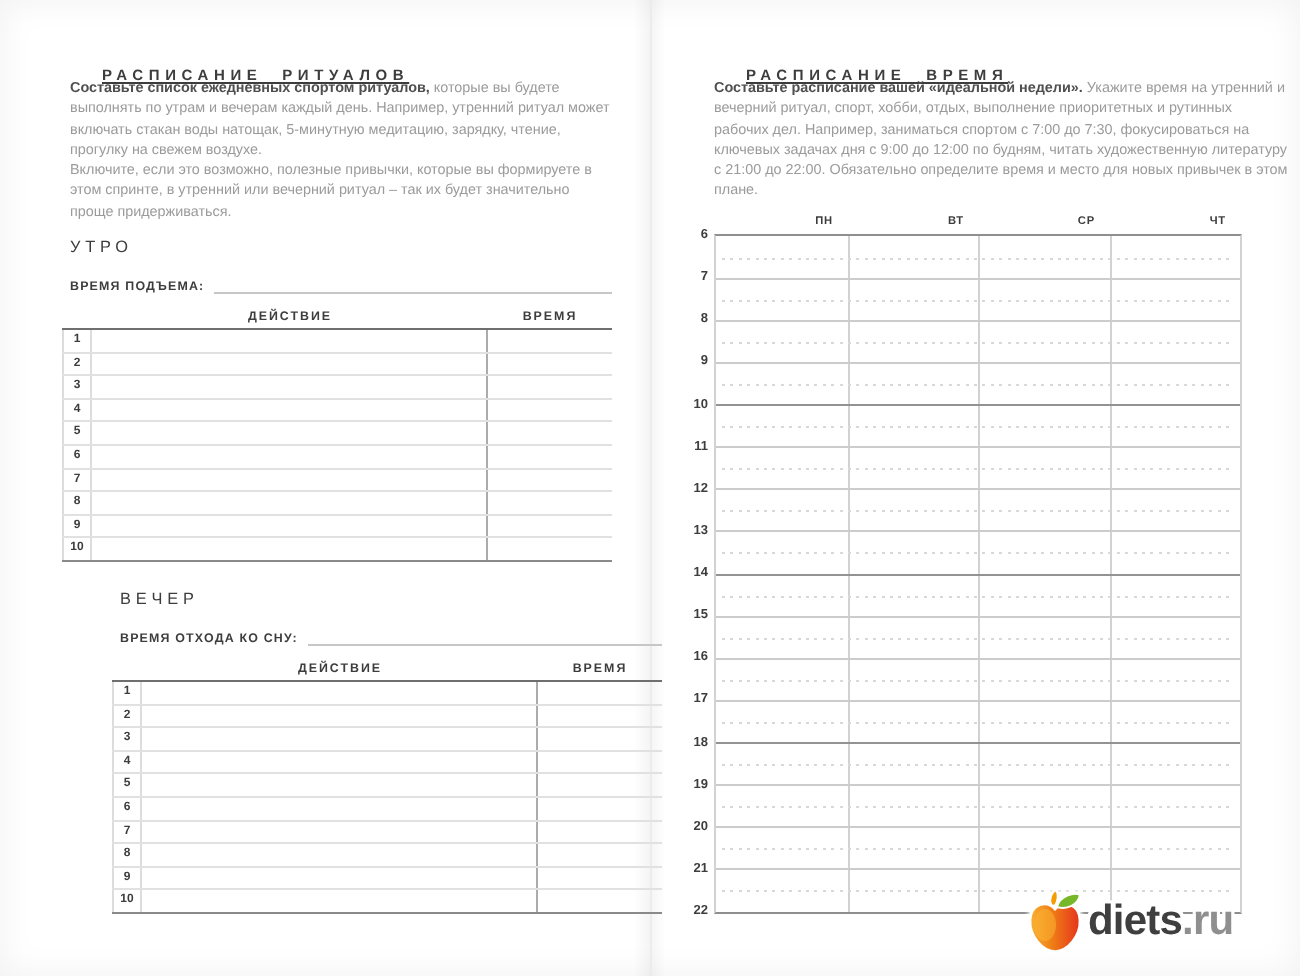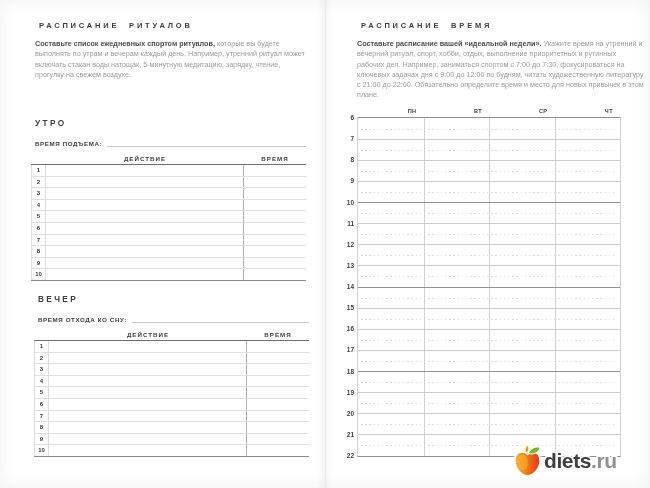--- a/index.html
+++ b/index.html
@@ -8,35 +8,35 @@
     background:#ffffff;
     font-family:"Liberation Sans","DejaVu Sans",sans-serif;
     -webkit-font-smoothing:antialiased;
   }
   .spread{position:absolute;inset:0;box-shadow:inset 0 0 18px rgba(0,0,0,0.06);}
   .gutter-band{position:absolute;left:317px;top:0;width:16px;height:100%;
     background:linear-gradient(to right,rgba(0,0,0,0) 0%,rgba(0,0,0,0.045) 50%,rgba(0,0,0,0) 100%);}
   .gutter-line{position:absolute;left:325px;top:0;width:1px;height:100%;background:#ececec;}
 
   
-  .page-title{position:absolute;top:17px;margin:4px;font-size:7.5px;font-weight:bold;
-    color:#3d3d3d;letter-spacing:2.8px;word-spacing:5px;}
+  .page-title{position:absolute;top:17px;margin:16px;font-size:7.5px;font-weight:bold;
+    color:#3d3d3d;letter-spacing:2.8px;word-spacing:5px;text-decoration:underline;}
   #left-title{left:35px;}
   #right-title{left:357px;}
   .intro{position:absolute;top:39px;font-size:7.2px;line-height:10.3px;color:#9b9b9b;}
   #left-intro{left:35px;width:272px;}
   #right-intro{left:357px;width:288px;}
   .intro b{color:#4f4f4f;font-weight:bold;}
   .intro p{margin:0;}
 
   
   .ritual-section{position:absolute;width:275px;}
   #section-morning{left:31px;top:119px;}
-  #section-evening{left:22px;top:295px;padding-left:12px;}
-  .section-title{margin:0 0 10px 4px;font-size:8.2px;font-weight:bold;
+  #section-evening{left:44px;top:295px;padding-left:12px;}
+  .section-title{margin:0 0 10px 4px;font-size:8.2px;font-weight:normal;
     color:#3d3d3d;letter-spacing:2.4px;}
   .field-row{display:flex;align-items:flex-end;margin:0 0 5px 4px;height:9px;}
   .field-label{font-size:6.2px;font-weight:bold;color:#3d3d3d;letter-spacing:0.6px;white-space:nowrap;}
   .field-line{flex:1;height:8px;border-bottom:1px solid #c6c6c6;margin-left:5px;}
   .rtable{width:275px;}
   .rtable-header{display:flex;height:12px;align-items:center;border-bottom:1px solid #6f6f6f;}
   .h-num{width:15px;}
   .h-action{width:198px;text-align:center;font-size:6.2px;font-weight:bold;color:#3d3d3d;letter-spacing:1px;}
   .h-time{width:62px;text-align:center;font-size:6.2px;font-weight:bold;color:#3d3d3d;letter-spacing:1px;}
   .rtable-row{display:flex;height:11.6px;border-bottom:1px solid #e1e1e1;box-sizing:border-box;}
@@ -74,20 +74,21 @@
 
 <div class="spread">
   <div class="gutter-band"></div>
   <div class="gutter-line"></div>
 
   <section>
     <h1 class="page-title" id="left-title">РАСПИСАНИЕ РИТУАЛОВ</h1>
 
     <div class="intro" id="left-intro">
       <p><b>Составьте список ежедневных спортом ритуалов,</b><span> которые вы будете выполнять по утрам и вечерам каждый день. Например, утренний ритуал может включать стакан воды натощак, 5-минутную медитацию, зарядку, чтение, прогулку на свежем воздухе.</span></p>
+      <p>Включите, если это возможно, полезные привычки, которые вы формируете в этом спринте, в утренний или вечерний ритуал – так их будет значительно проще придерживаться.</p>
     </div>
 
     <div class="ritual-section" id="section-morning">
       <h2 class="section-title">УТРО</h2>
       <div class="field-row">
         <span class="field-label">ВРЕМЯ ПОДЪЕМА:</span>
         <span class="field-line"></span>
       </div>
       <div class="rtable">
         <div class="rtable-header">

